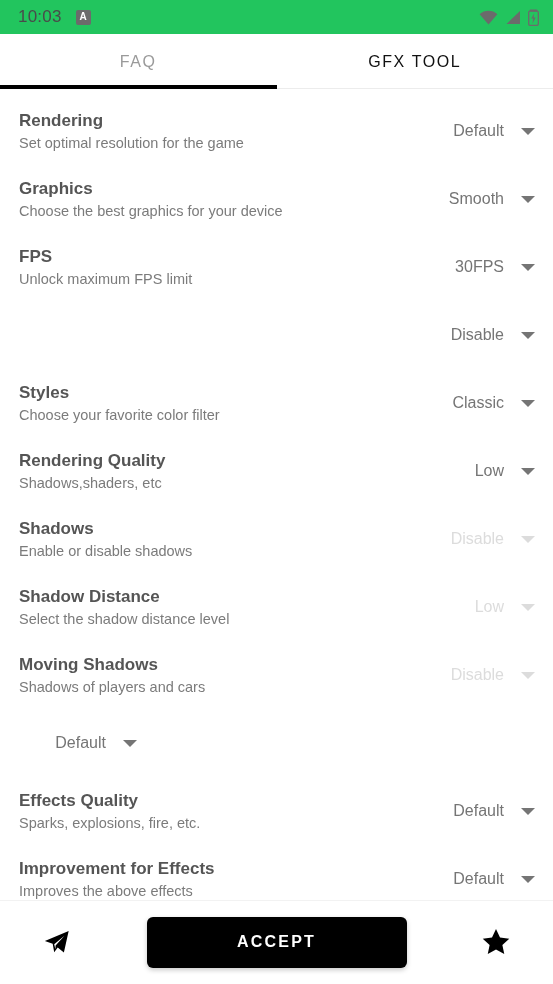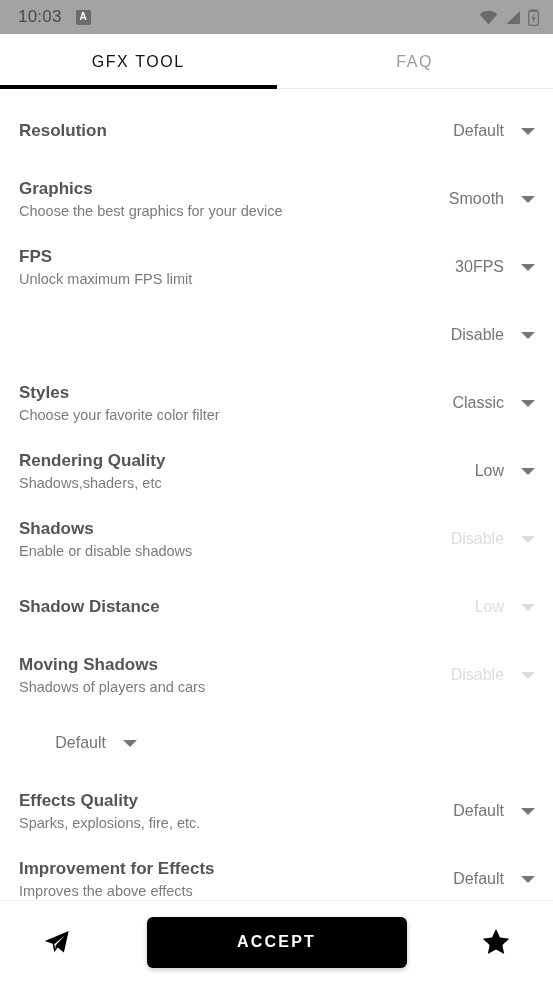--- a/index.html
+++ b/index.html
@@ -21,21 +21,21 @@
     flex-direction: column;
   }
 
   
   .status-bar {
     height: 34px;
     flex: 0 0 34px;
     display: flex;
     align-items: center;
     padding: 0 14px 0 18px;
-    background: #a3a3a3;
+    background: #22c55e;
     text-align: center;
   }
   .status-time {
     font-size: 17px;
     color: #4a4a4a;
     letter-spacing: 0.2px;
     font-family: "Liberation Sans", sans-serif;
   }
   .status-left-icons {
     display: flex;
@@ -230,34 +230,35 @@
         <svg width="11" height="17" viewBox="0 0 11 17">
           <rect x="1.6" y="0.6" width="7.8" height="2" rx="0.6" fill="#6b6b6b"></rect>
           <rect x="0.7" y="2.2" width="9.6" height="14.2" rx="1.3" fill="none" stroke="#6b6b6b" stroke-width="1.3"></rect>
           <path d="M6.3 4.2 L3.2 9.6 L5.2 9.6 L4.5 14.4 L7.7 8.6 L5.6 8.6 Z" fill="#6b6b6b"></path>
         </svg>
       </span>
     </span>
   </div>
 
   <div class="tab-bar">
+    <div class="tab">
+      <span>FAQ</span>
+    </div>
     <div class="tab active">
       <span>GFX TOOL</span>
-    </div>
-    <div class="tab">
-      <span>FAQ</span>
     </div>
     <div class="tab-divider"></div>
     <div class="tab-underline"></div>
   </div>
 
   <div class="settings-list">
       <div class="setting-row">
         <div class="setting-text">
-          <div class="setting-title">Resolution</div>
+          <div class="setting-title">Rendering</div>
+          <div class="setting-sub">Set optimal resolution for the game</div>
         </div>
         <div class="setting-control">
           <span class="setting-value">Default</span>
           <span class="caret-icon"></span>
         </div>
       </div>
       <div class="setting-row">
         <div class="setting-text">
           <div class="setting-title">Graphics</div>
           <div class="setting-sub">Choose the best graphics for your device</div>
@@ -311,20 +312,21 @@
           <div class="setting-sub">Enable or disable shadows</div>
         </div>
         <div class="setting-control">
           <span class="setting-value">Disable</span>
           <span class="caret-icon"></span>
         </div>
       </div>
       <div class="setting-row disabled">
         <div class="setting-text">
           <div class="setting-title">Shadow Distance</div>
+          <div class="setting-sub">Select the shadow distance level</div>
         </div>
         <div class="setting-control">
           <span class="setting-value">Low</span>
           <span class="caret-icon"></span>
         </div>
       </div>
       <div class="setting-row disabled">
         <div class="setting-text">
           <div class="setting-title">Moving Shadows</div>
           <div class="setting-sub">Shadows of players and cars</div>

